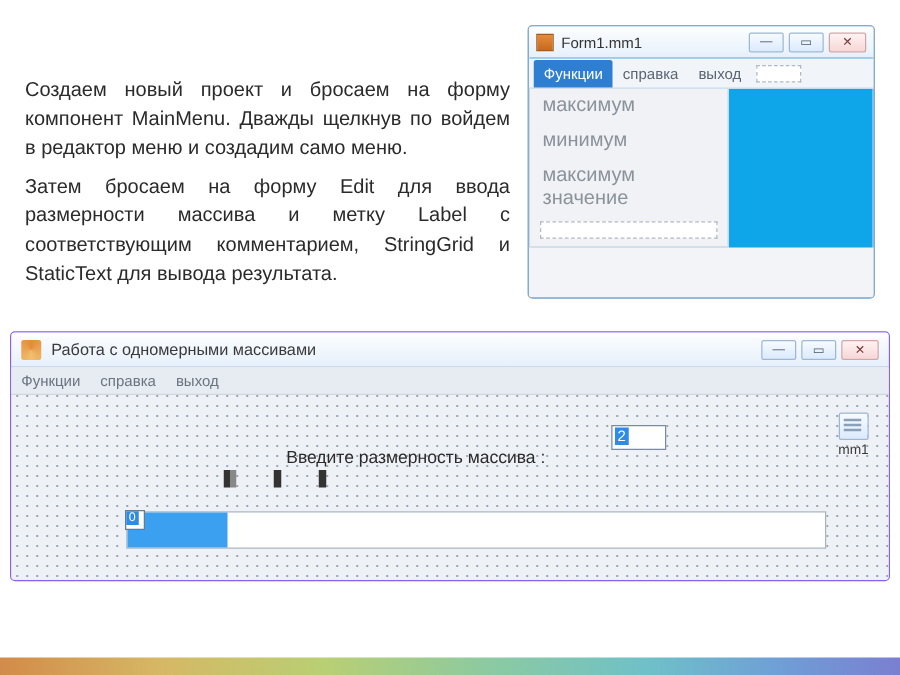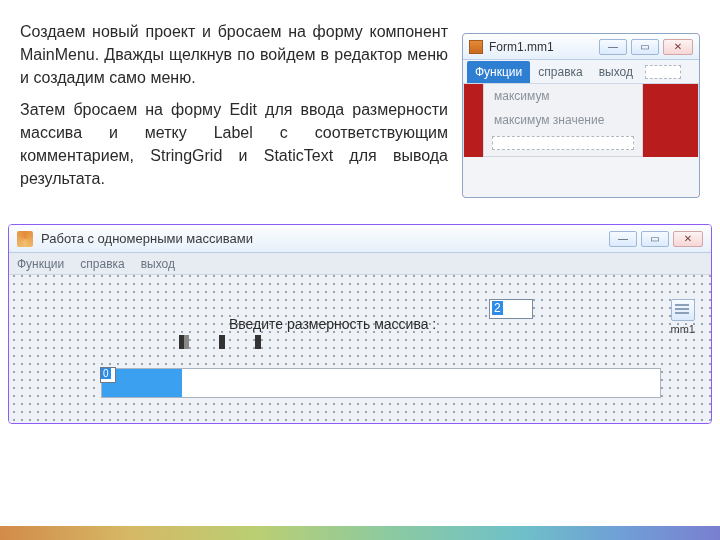--- a/index.html
+++ b/index.html
@@ -23,26 +23,26 @@
     flex: 1;
     color: #2a2a2a;
     font-size: 16px;
     line-height: 1.45;
     text-align: justify;
   }
   .instructions p { margin-bottom: 8px; }
 
   
   .mini-window {
-    width: 238px;
+    width: 278px;
     border: 1px solid #8fa7c7;
     border-radius: 4px;
     overflow: hidden;
     box-shadow: 0 0 0 1px #cfe1f6 inset;
-    background: #b91c1c;
+    background: #0ea5e9;
   }
   .titlebar {
     display: flex;
     align-items: center;
     height: 26px;
     padding: 0 6px;
     background: linear-gradient(#fdfeff, #e6f0fb);
     border-bottom: 1px solid #b9cde5;
     font-size: 12px;
     color: #333;
@@ -82,27 +82,27 @@
     color: #fff;
     border-radius: 2px 2px 0 0;
   }
   .menu-bar .placeholder-slot {
     margin-left: 4px;
     width: 36px; height: 14px;
     border: 1px dashed #b0b8c2;
     background: #fff;
   }
   .dropdown {
-    margin: 0 0 0 20px;
+    margin: 0 0 0 0;
     width: 160px;
     background: #f0f2f5;
     border-left: 1px solid #cfd6de;
     border-right: 1px solid #cfd6de;
     border-bottom: 1px solid #cfd6de;
-    font-size: 12px;
+    font-size: 16px;
     color: #8b929b;
   }
   .dropdown .dd-item { padding: 5px 10px; }
   .dropdown .dd-item.sel { background: #2e8ce8; color: #fff; }
   .dropdown .dd-slot {
     margin: 4px 8px 6px 8px;
     height: 14px;
     border: 1px dashed #b0b8c2;
     background: #fff;
   }
@@ -200,21 +200,21 @@
   }
   .bar-fill {
     position: absolute;
     top: 0; left: 0;
     height: 100%;
     width: 80px;
     background: #3aa0ef;
   }
   .mm1-icon {
     position:absolute;
-    top: 46px; right: 16px;
+    top: 36px; right: 16px;
     text-align:center;
     font-size:11px;
     color:#3a3a3a;
   }
   .mm1-icon .ico {
     width: 24px; height: 22px;
     margin: 0 auto 2px auto;
     background: linear-gradient(#f7fbff,#dbeafd);
     border: 1px solid #9fb7d4;
     border-radius: 2px;
@@ -258,20 +258,21 @@
         </div>
       </div>
       <div class="menu-bar">
         <div class="menu-item active">Функции</div>
         <div class="menu-item">справка</div>
         <div class="menu-item">выход</div>
         <div class="placeholder-slot"></div>
       </div>
       <div class="dropdown">
         <div class="dd-item">максимум</div>
+        <div class="dd-item">минимум</div>
         <div class="dd-item">максимум значение</div>
         <div class="dd-slot"></div>
       </div>
       <div class="mini-body"></div>
     </div>
   </div>
 </div>
 
 <div class="big-window">
   <div class="big-titlebar">

